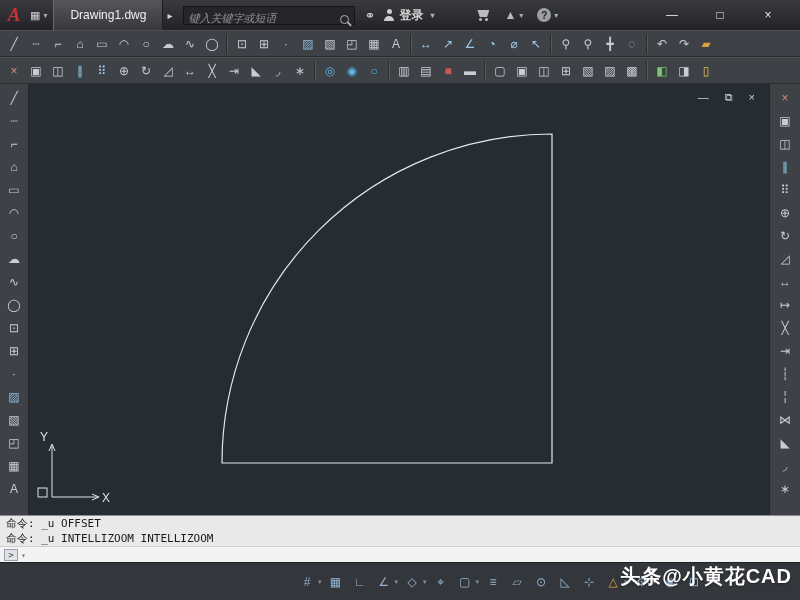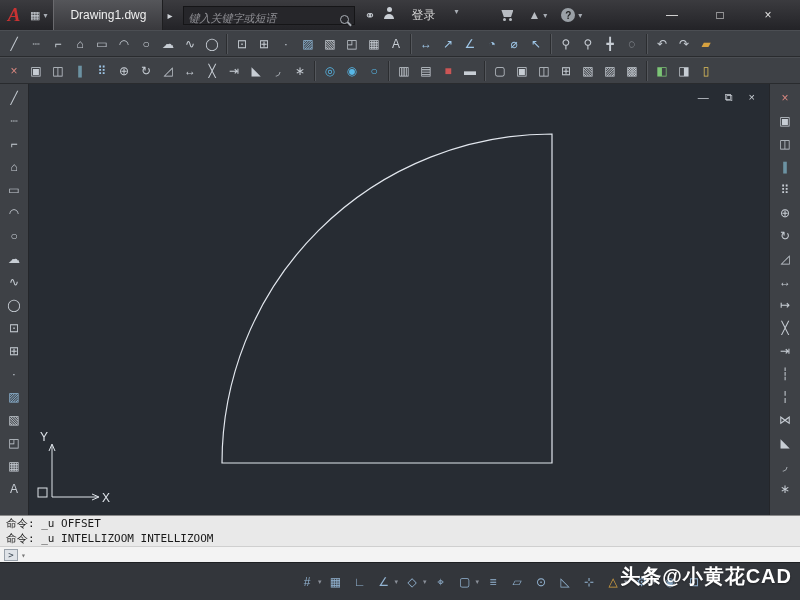--- a/index.html
+++ b/index.html
@@ -21,21 +21,21 @@
   .tab-overflow { color:#cfd3d8; font-size:10px; margin-left:4px; }
   .search { margin-left:10px; display:flex; align-items:flex-end; background:#26262a;
     border:1px solid #151517; height:19px; width:172px; padding:0 5px; }
   .search input { flex:1; background:transparent; border:none; outline:none; color:#b8b8b8;
     font-size:11px; font-style:italic; font-family:inherit; width:100%; }
   .search input::placeholder { color:#8f8f94; font-style:italic; }
   .mag { width:9px; height:9px; border:1.5px solid #a8adb4; border-radius:50%; position:relative; flex:none; }
   .mag::after { content:''; position:absolute; width:5px; height:1.5px; background:#a8adb4;
     right:-4px; bottom:-2px; transform:rotate(45deg); }
   .binocs { margin-left:10px; color:#c9ced4; font-size:13px; }
-  .signin { display:flex; align-items:flex-start; margin-left:8px; gap:16px; }
+  .signin { display:flex; align-items:center; margin-left:8px; gap:4px;font-weight:bold; }
   .person-icon { width:12px; height:12px; position:relative; display:inline-block; }
   .person-icon::before { content:''; position:absolute; left:3.5px; top:0; width:5px; height:5px;
     border-radius:50%; background:#c9ced4; }
   .person-icon::after { content:''; position:absolute; left:1px; bottom:0; width:10px; height:5px;
     border-radius:5px 5px 0 0; background:#c9ced4; }
   .cart-icon { position:relative; width:14px; height:12px; margin-left:42px; display:inline-block; }
   .cart-icon::before { content:''; position:absolute; top:1px; left:1px; width:12px; height:7px;
     background:#b8bcc2; clip-path:polygon(0 0,100% 0,80% 100%,20% 100%); }
   .cart-icon::after { content:''; position:absolute; bottom:0; left:3px; width:3px; height:3px;
     background:#b8bcc2; border-radius:50%; box-shadow:6px 0 0 #b8bcc2; }

